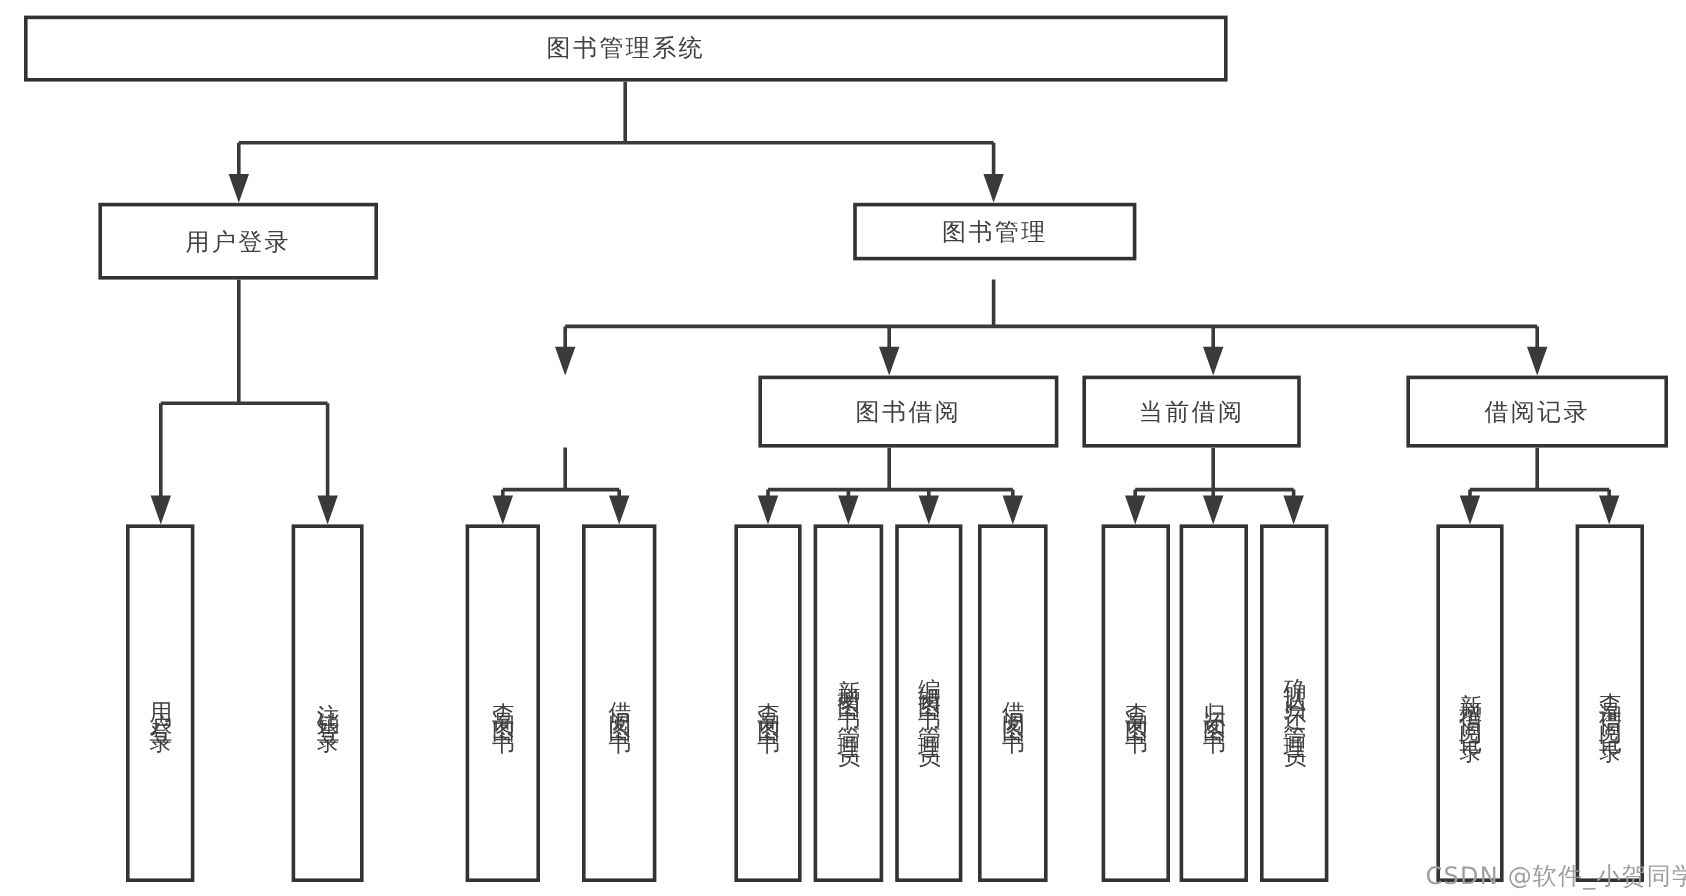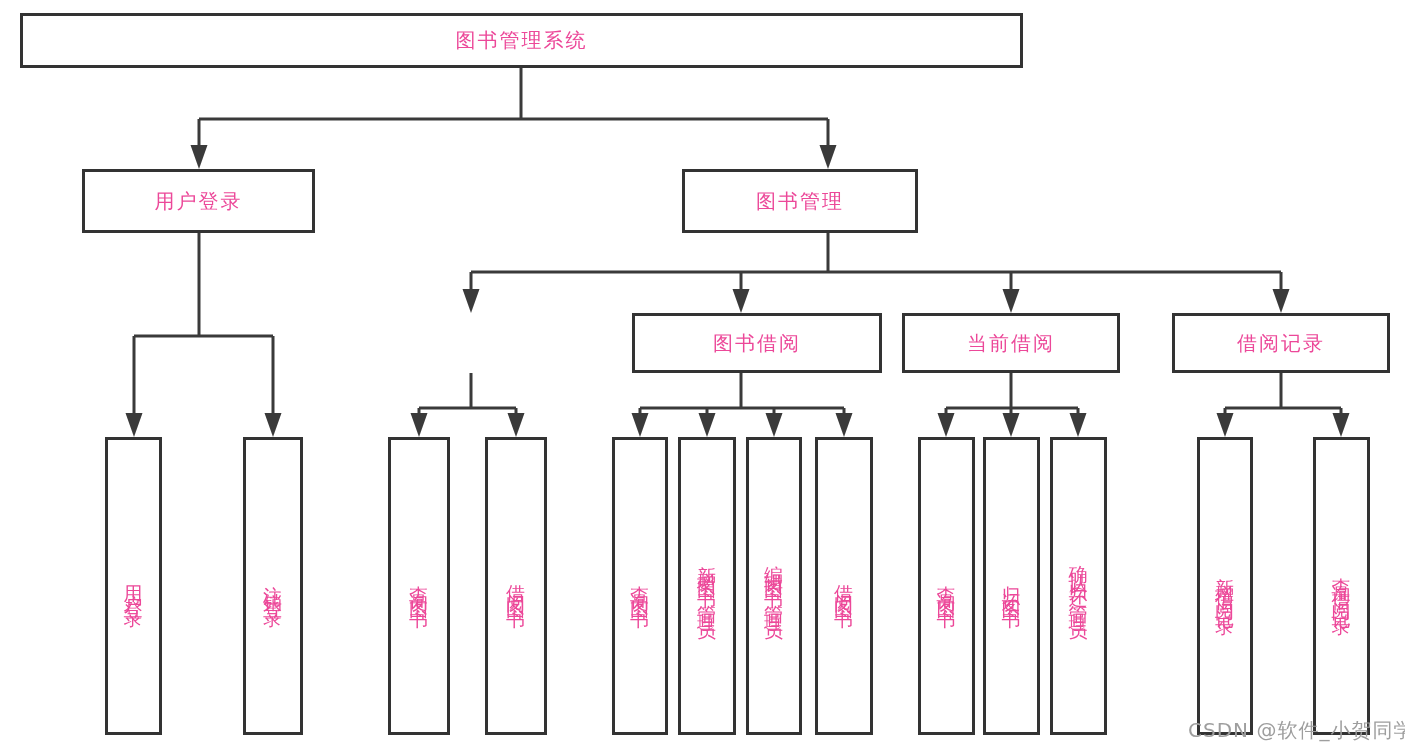--- a/index.html
+++ b/index.html
@@ -20,21 +20,21 @@
     pointer-events: none;
   }
   .box {
     position: absolute;
     background: #ffffff;
     border: 3px solid #333333;
     box-sizing: border-box;
     display: flex;
     align-items: center;
     justify-content: center;
-    color: #ec4899;
+    color: #404040;
   }
   .box.h span {
     font-size: 20px;
     letter-spacing: 2px;
     white-space: nowrap;
   }
   .box.leaf span {
     writing-mode: vertical-rl;
     text-orientation: mixed;
     font-size: 19px;
@@ -88,28 +88,28 @@
     </g>
   </svg>
 
   <div class="box h" style="left:20px;top:13px;width:1003px;height:55px">
     <span>图书管理系统</span>
   </div>
 
   <div class="box h" style="left:82px;top:169px;width:233px;height:64px">
     <span>用户登录</span>
   </div>
-  <div class="box h" style="left:682px;top:169px;width:236px;height:64px">
+  <div class="box h" style="left:711px;top:169px;width:236px;height:48px">
     <span>图书管理</span>
   </div>
 
   <div class="box h" style="left:632px;top:313px;width:250px;height:60px">
     <span>图书借阅</span>
   </div>
-  <div class="box h" style="left:902px;top:313px;width:218px;height:60px">
+  <div class="box h" style="left:902px;top:313px;width:182px;height:60px">
     <span>当前借阅</span>
   </div>
   <div class="box h" style="left:1172px;top:313px;width:218px;height:60px">
     <span>借阅记录</span>
   </div>
 
   <div class="box leaf" style="left:105px;top:437px;width:57px;height:298px">
     <span>用户登录</span>
   </div>
   <div class="box leaf" style="left:243px;top:437px;width:60px;height:298px">

